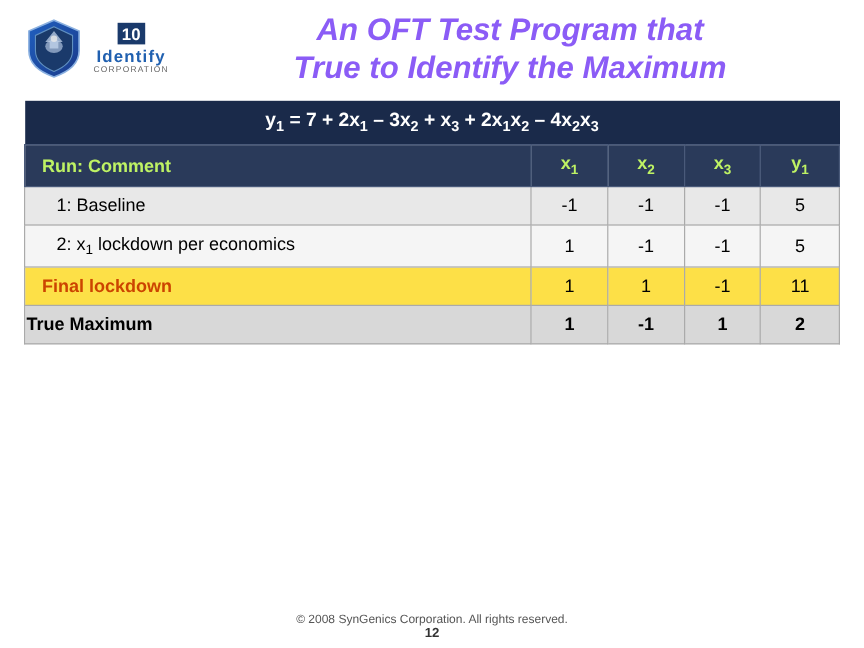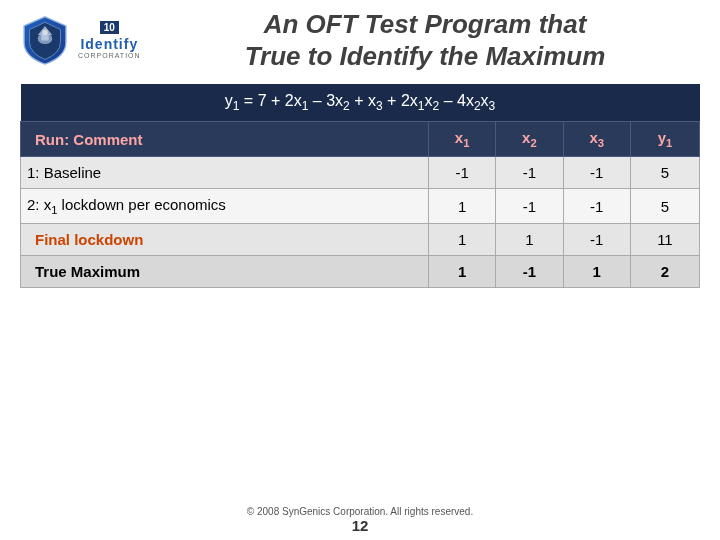--- a/index.html
+++ b/index.html
@@ -37,21 +37,21 @@
 
     .logo-text-block {
       display: flex;
       flex-direction: column;
       align-items: center;
     }
 
     .logo-number {
       background: #1a3a6b;
       color: #ffffff;
-      font-size: 10px;
+      font-size: 14px;
       font-weight: bold;
       padding: 1px 4px;
       margin-bottom: 2px;
     }
 
     .logo-syngenics {
       color: #2060b0;
       font-size: 14px;
       font-weight: bold;
       letter-spacing: 1px;
@@ -61,21 +61,21 @@
       color: #666;
       font-size: 7px;
       letter-spacing: 1px;
     }
 
     .header-title {
       flex: 1;
       text-align: center;
       font-size: 26px;
       font-style: italic;
-      color: #404040;
+      color: #8b5cf6;
       font-weight: bold;
       line-height: 1.25;
     }
 
     .main-table-wrapper {
       padding: 0 20px;
       margin-top: 4px;
     }
 
     table {
@@ -83,25 +83,26 @@
       border-collapse: collapse;
       font-size: 15px;
     }
 
     .formula-row td {
       background: #1a2a4a;
       color: #ffffff;
       text-align: center;
       padding: 8px 10px;
       font-size: 16px;
+      font-weight: bold;
     }
 
     .header-row td {
       background: #2a3a5a;
-      color: #fca5a5;
+      color: #bef264;
       text-align: center;
       padding: 7px 10px;
       font-weight: bold;
       border: 1px solid #4a5a7a;
     }
 
     .header-row td:first-child {
       text-align: left;
       padding-left: 14px;
     }
@@ -109,34 +110,34 @@
     .data-row td {
       background: #e8e8e8;
       border: 1px solid #aaaaaa;
       padding: 7px 10px;
       text-align: center;
       color: #000000;
     }
 
     .data-row td:first-child {
       text-align: left;
-      padding-left: 6px;
+      padding-left: 26px;
       background: #e8e8e8;
     }
 
     .data-row.alt td {
       background: #f5f5f5;
       margin-left: 37px;
     }
     .data-row.alt td:first-child {
       background: #f5f5f5;
     }
 
     .highlight-row td {
-      background: #e5e5e5;
+      background: #fde047;
       border: 1px solid #aaaaaa;
       padding: 7px 10px;
       text-align: center;
     }
 
     .highlight-row td:first-child {
       text-align: left;
       padding-left: 14px;
       color: #cc4400;
       font-weight: bold;
@@ -146,41 +147,41 @@
       background: #d8d8d8;
       border: 1px solid #aaaaaa;
       padding: 7px 10px;
       text-align: center;
       font-weight: bold;
       color: #000000;
     }
 
     .bold-row td:first-child {
       text-align: left;
-      padding-left: 14px;
+      padding-left: 1px;
     }
 
     .footer {
       position: absolute;
       bottom: 6px;
       left: 20px;
       right: 20px;
       display: flex;
       justify-content: space-between;
       align-items: center;
       flex-direction: column;
     }
 
     .footer-text {
       font-size: 10px;
       color: #555555;
     }
 
     .footer-page {
-      font-size: 15px;
+      font-size: 11px;
       color: #333;
       font-weight: bold;
     }
 
     sub {
       font-size: 0.75em;
     }
   </style>
 </head>
 <body>

